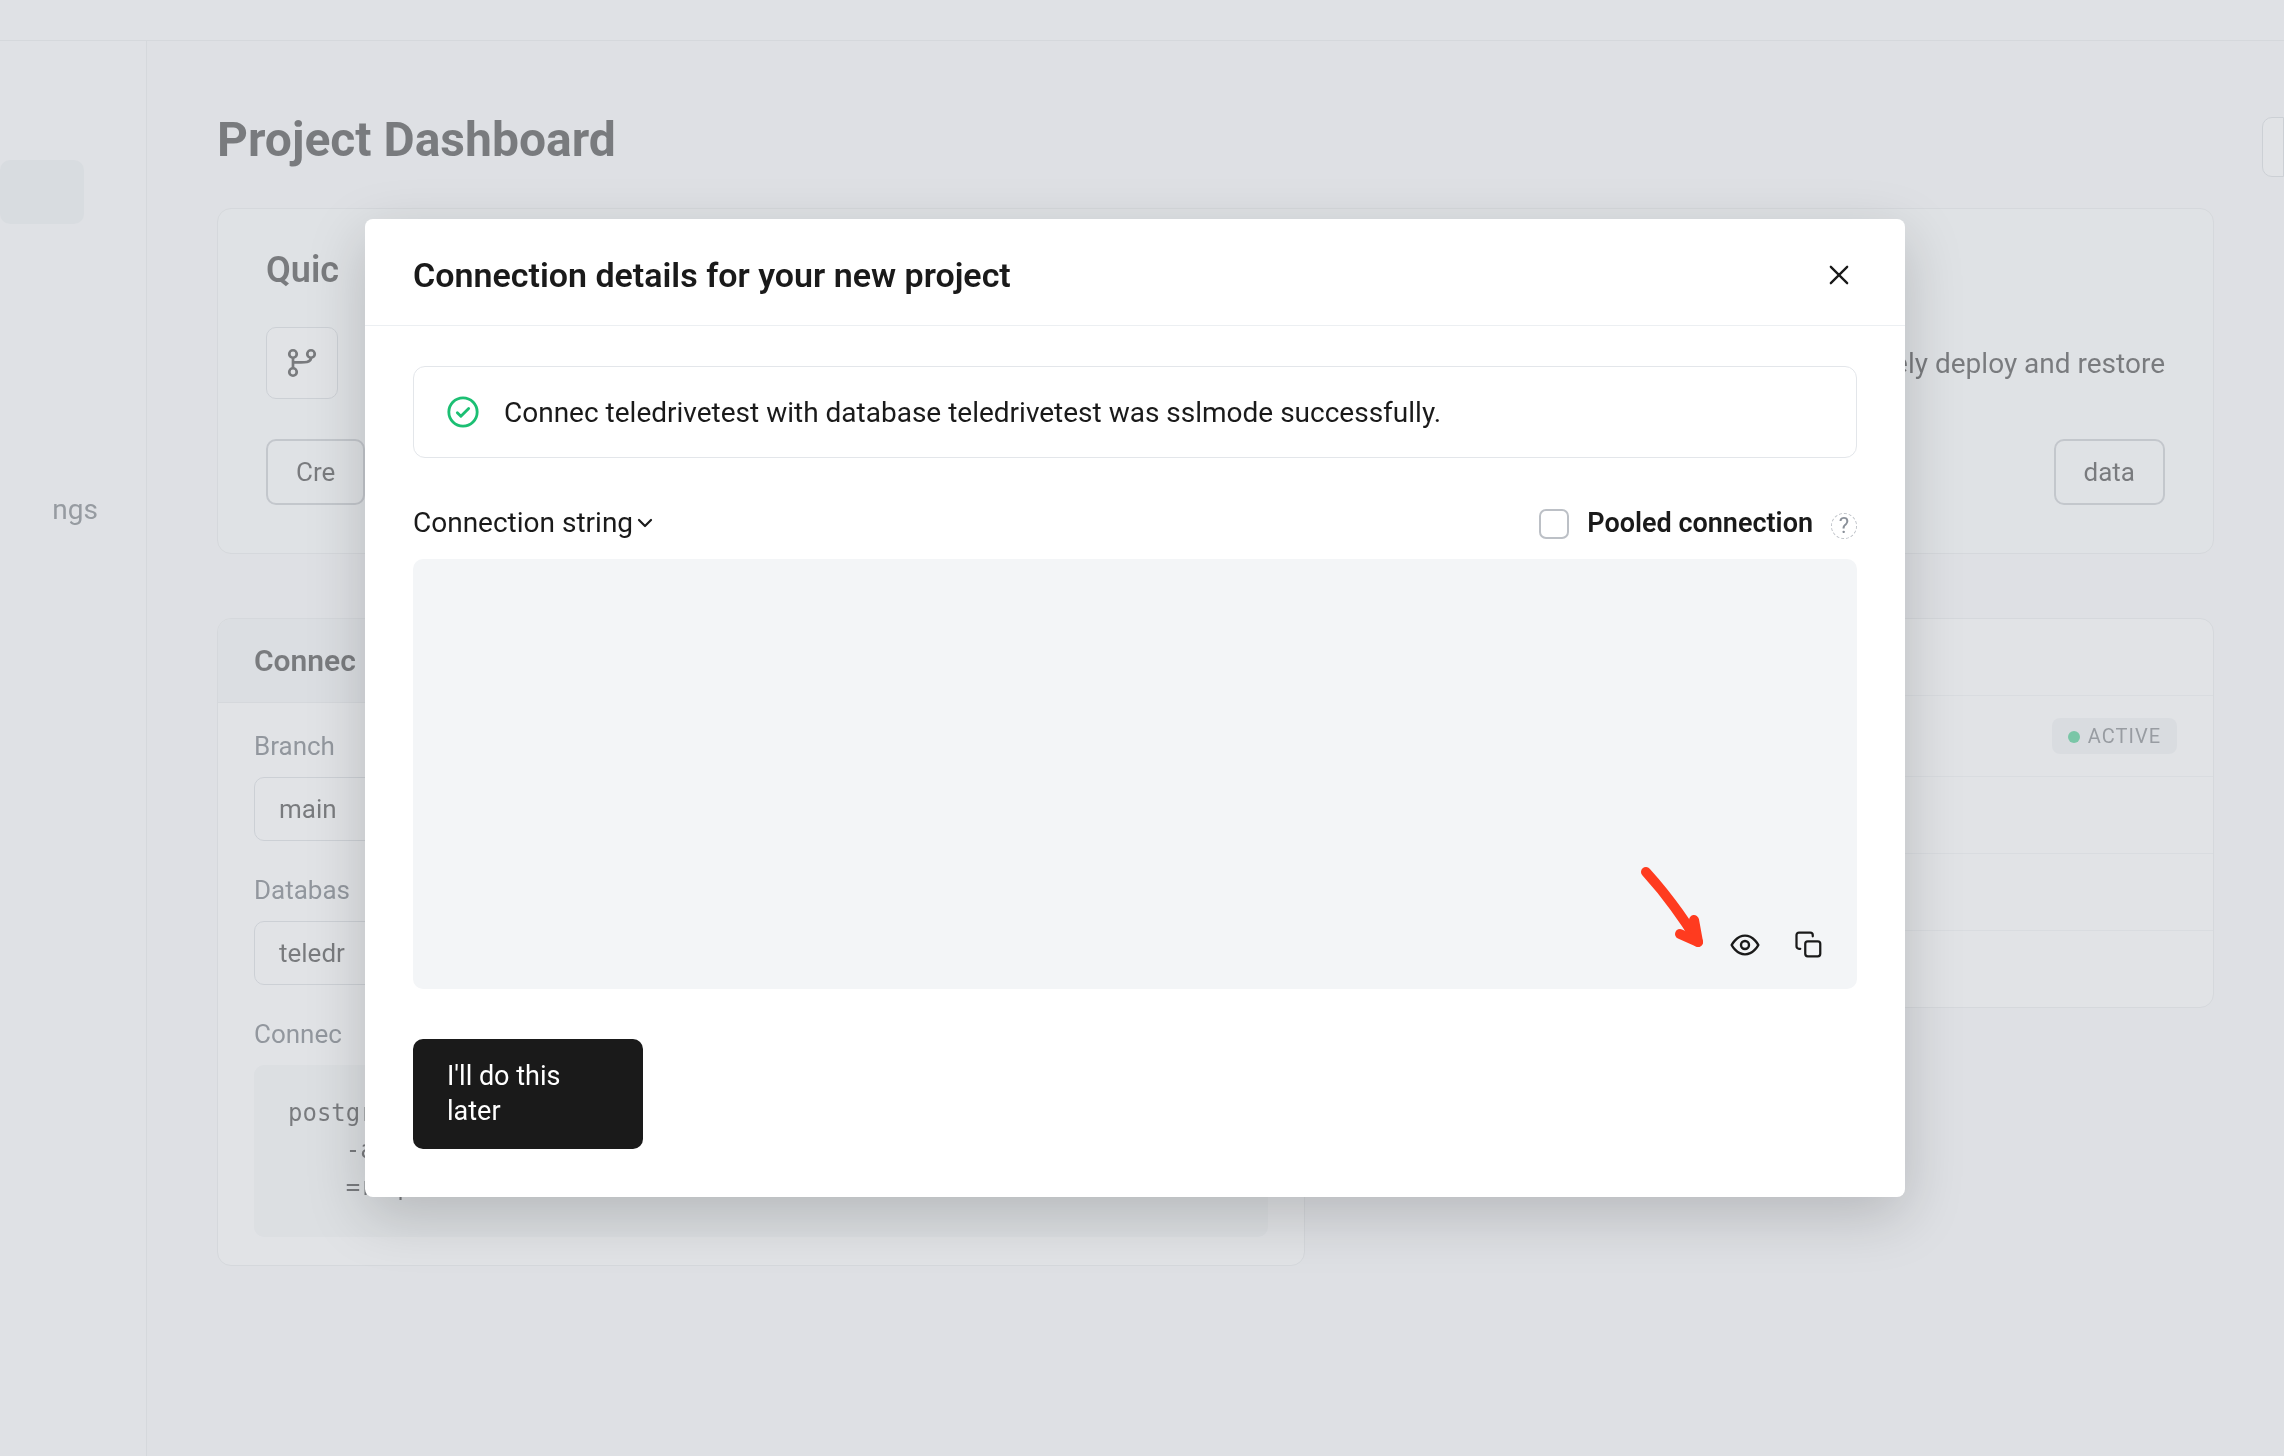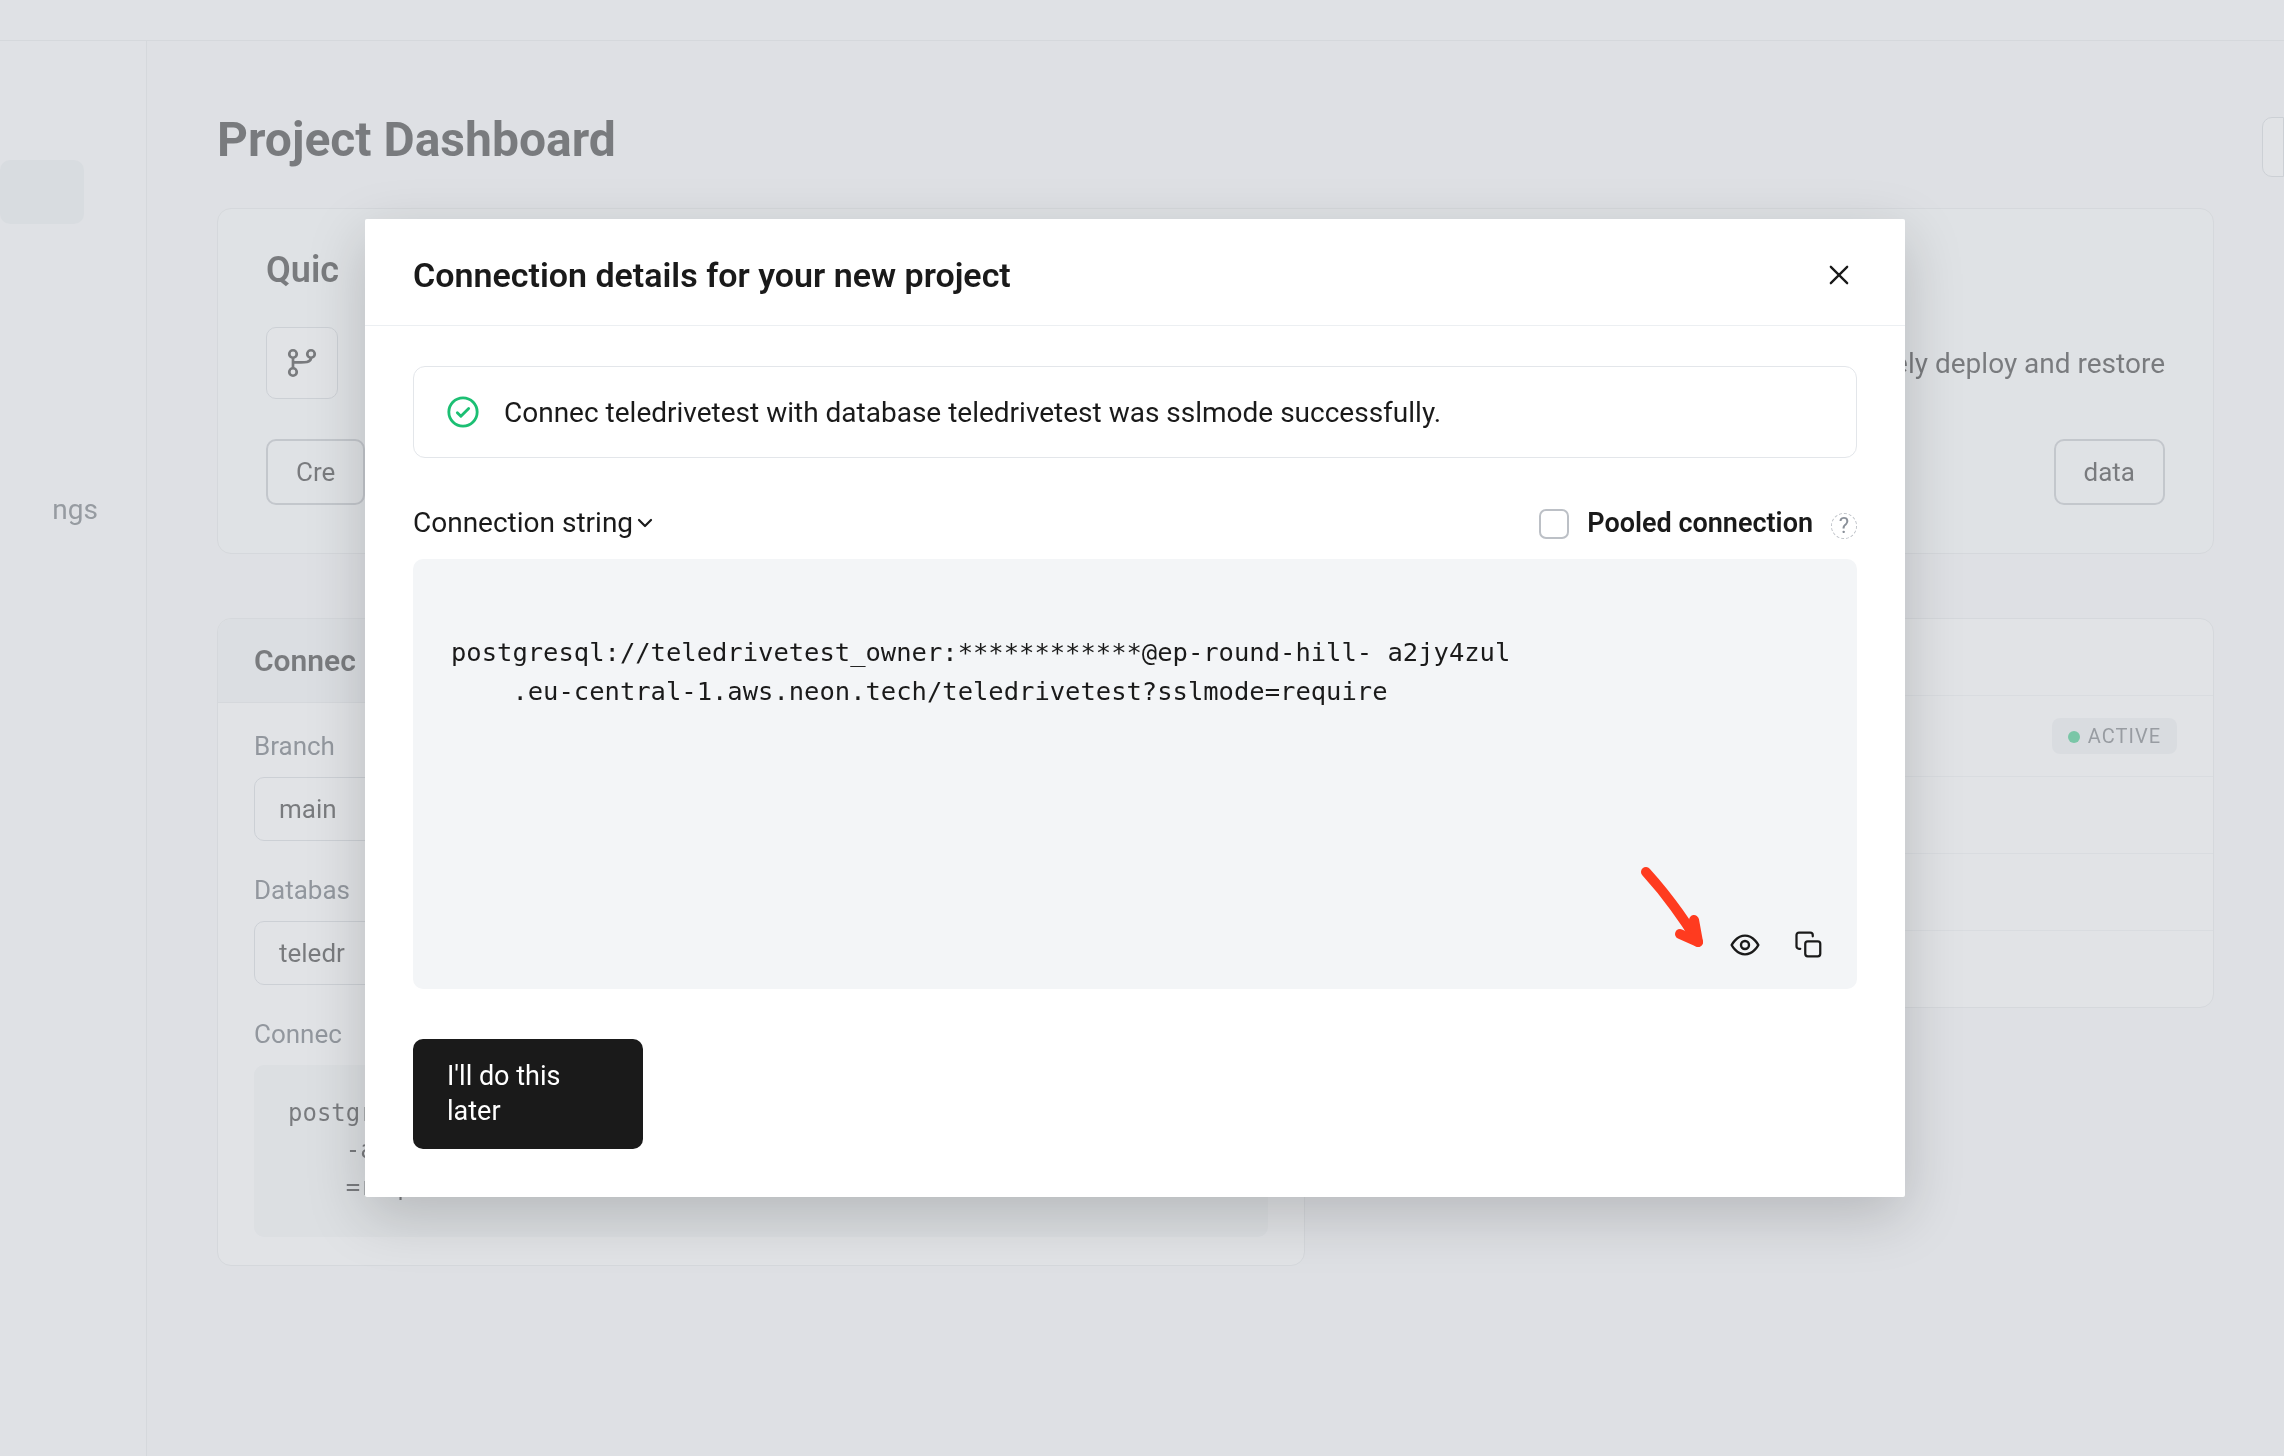--- a/index.html
+++ b/index.html
@@ -228,21 +228,21 @@
     background: rgba(200,204,210,0.55);
     backdrop-filter: blur(0.3px);
   }
 
   .modal {
     position: absolute;
     top: 219px;
     left: 365px;
     width: 1540px;
     background: #fff;
-    border-radius: 2px;
+    border-radius: 8px;
     box-shadow: 0 18px 60px rgba(0,0,0,0.18);
     overflow: hidden;
   }
   .modal-header {
     display: flex;
     align-items: center;
     justify-content: space-between;
     padding: 36px 48px 30px 48px;
     border-bottom: 1px solid #eceff2;
   }
@@ -499,22 +499,20 @@
           </span>
         </div>
         <div class="pooled-wrap">
           <div class="checkbox"></div>
           <span>Pooled connection</span>
           <span class="help-q">?</span>
         </div>
       </div>
 
       <div class="modal-code">
-<span>postgresql://teledrivetest_owner:************@ep-round-hill- a2jy4zul
-    .eu-central-1.aws.neon.tech/teledrivetest?sslmode=require</span>
         <div class="code-actions">
           <div class="icon-btn">
             <svg width="32" height="32" viewBox="0 0 24 24" fill="none" stroke="#1a1a1a" stroke-width="1.8" stroke-linecap="round" stroke-linejoin="round">
               <path d="M2 12s3.5-7 10-7 10 7 10 7-3.5 7-10 7S2 12 2 12z"></path>
               <circle cx="12" cy="12" r="3"></circle>
             </svg>
           </div>
           <div class="icon-btn">
             <svg width="30" height="30" viewBox="0 0 24 24" fill="none" stroke="#1a1a1a" stroke-width="1.8" stroke-linecap="round" stroke-linejoin="round">
               <rect x="9" y="9" width="12" height="12" rx="2"></rect>

